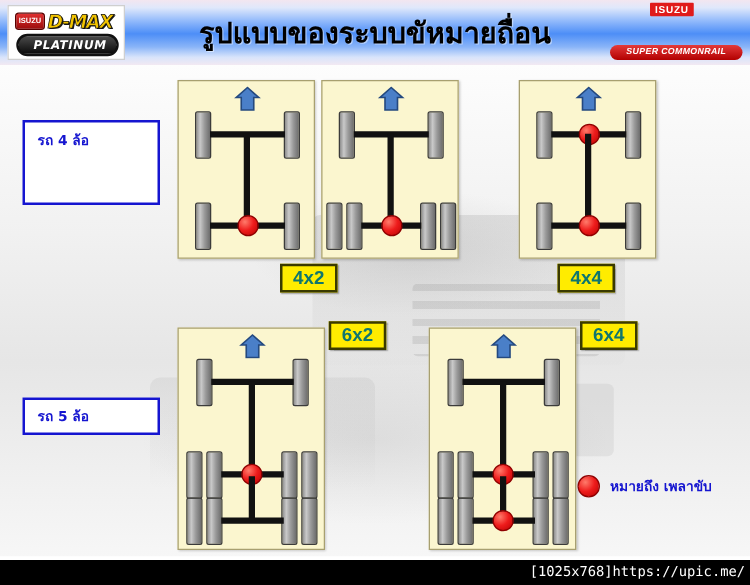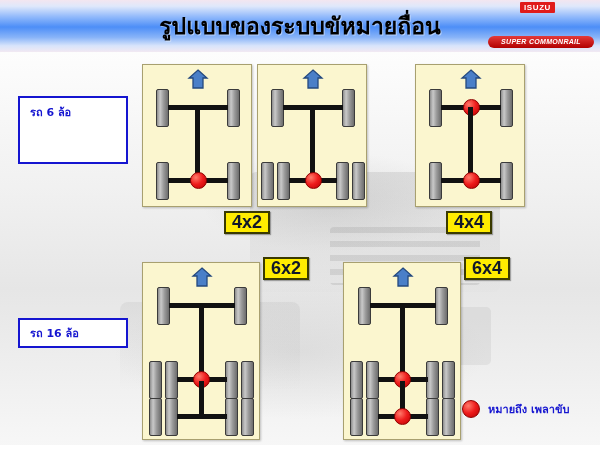--- a/index.html
+++ b/index.html
@@ -163,28 +163,28 @@
     border:1px solid #8f0000;
   }
   
   .arrow { position:absolute; width:22px; height:20px; }
   .arrow svg { display:block; }
 
   
   .tag {
     position:absolute;
     background:#ffec00; border:2px solid #3a3a00;
-    color:#0f172a; font-weight:bold; font-size:18px;
+    color:#0f766e; font-weight:bold; font-size:15px;
     font-family:"Liberation Sans","DejaVu Sans",sans-serif;
     display:flex; align-items:center; justify-content:center;
     box-shadow: 1px 1px 1px rgba(0,0,0,.3);
   }
 
   
-  .legend { position:absolute; left:462px; top:400px; display:flex; align-items:center; }
+  .legend { position:absolute; left:462px; top:380px; display:flex; align-items:center; }
   .legend .lg-dot {
     width:18px; height:18px; border-radius:50%;
     background: radial-gradient(circle at 33% 30%, #ff7b6b 0%, #ee1c1c 48%, #b80000 100%);
     border:1px solid #8f0000; flex:0 0 auto;
   }
   .legend .lg-text {
     margin-left:8px; color:#1515d0; font-weight:bold; font-size:11px;
     font-family:"DejaVu Sans","Liberation Sans",sans-serif; white-space:nowrap;
   }
 
@@ -212,35 +212,44 @@
 
     <div class="watermark">
       <div class="wm-shape wm-big"></div>
       <div class="wm-shape wm-grill"></div>
       <div class="wm-shape wm-logo"></div>
       <div class="wm-shape wm-low"></div>
     </div>
 
     <div class="header">
 
+      <div class="logo-left">
+        <div class="dmax-row">
+          <div class="dmax-badge">ISUZU</div>
+          <div class="dmax-text">D-MAX</div>
+        </div>
+        <div class="plat-pill">
+          <div class="plat-text">PLATINUM</div>
+        </div>
+      </div>
 
       <div class="title">รูปแบบของระบบขัหมายถื่อน</div>
 
       <div class="logo-right">
         <div class="isuzu-word">ISUZU</div>
         <div class="commonrail">SUPER COMMONRAIL</div>
       </div>
     </div>
 
     <div class="cat-box" id="cat-4-6">
-      <div>รถ 6 ล้อ</div>
+      <div>รถ 4 ล้อ</div>
     </div>
 
     <div class="cat-box" id="cat-10">
-      <div>รถ 16 ล้อ</div>
+      <div>รถ 5 ล้อ</div>
     </div>
 
     <div class="panel" style="left:142px; top:64px; width:110px; height:143px;">
       <div class="panel-inner">
         <div class="arrow" style="left:44px; top:4px;">
           <svg width="22" height="20" viewBox="0 0 22 20">
             <polygon points="11,1 20,9 16,9 16,19 6,19 6,9 2,9" fill="#4a7fc8" stroke="#24497f" stroke-width="1.3"></polygon>
           </svg>
         </div>
 
@@ -363,14 +372,17 @@
     <div class="tag" style="left:464px; top:257px; width:46px; height:23px;">6x4</div>
 
     <div class="legend">
       <div class="lg-dot"></div>
       <div class="lg-text">หมายถึง  เพลาขับ</div>
     </div>
 
   </div>
 
   <div class="topstripe"></div>
+  <div class="statusbar">
+    <div class="status-text">[1025x768]https://upic.me/</div>
+  </div>
 
 </div>
 
 </body></html>

